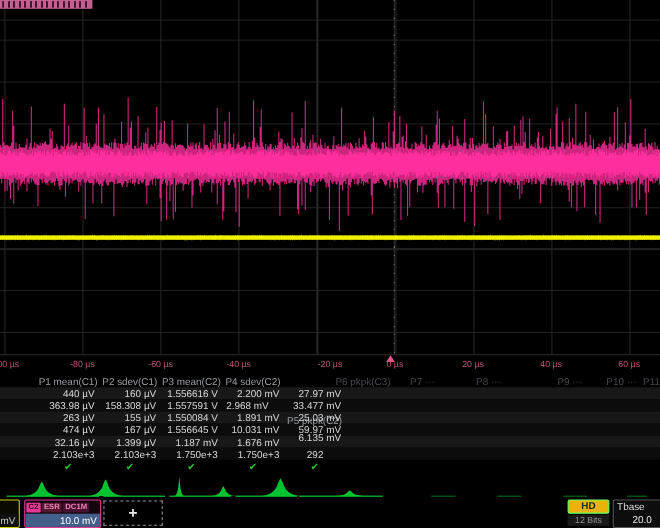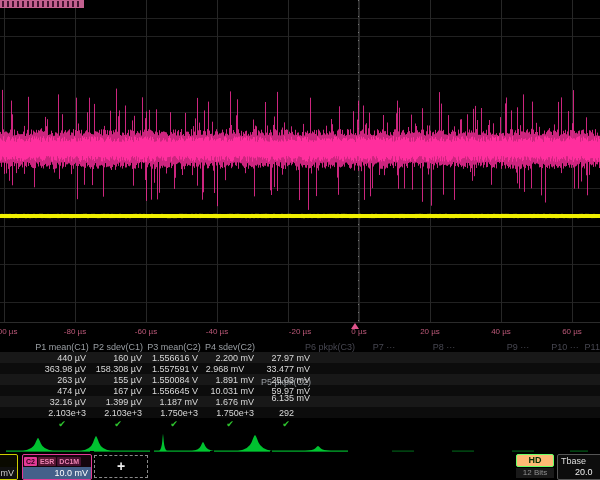--- a/index.html
+++ b/index.html
@@ -38,21 +38,21 @@
   .badge{display:inline-block;padding:0 2px;border-radius:1px;font-size:7px;line-height:9px;font-weight:bold;white-space:nowrap;}
   .b-c2{background:#e23a96;color:#30001a;}
   .b-esr{background:#571532;color:#ef86b4;}
   .b-coup{background:#471030;color:#ef86b4;}
   .row2{height:12px;line-height:12px;text-align:right;padding:0 3px;color:#fff;font-size:9px;}
   .c2 .row2{background:#44608a;}
   .c1 .row2{color:#cccccc;background:#101010;}
   .add-box{position:absolute;left:94px;top:2px;width:52px;height:21px;border:1px dashed #8a8a8a;
     color:#eeeeee;text-align:center;line-height:21px;font-size:14px;font-weight:bold;}
   .hd-wrap{position:absolute;left:516px;top:1px;width:38px;}
-  .hd-badge{height:11px;background:#fdba74;border:1px solid #66ff66;border-radius:2px;color:#033003;
+  .hd-badge{height:11px;background:#eab308;border:1px solid #66ff66;border-radius:2px;color:#033003;
     font-weight:bold;font-size:9px;text-align:center;line-height:11px;}
   .hd-bits{margin-top:1px;height:10px;background:#191919;color:#909090;font-size:8px;text-align:center;line-height:10px;}
   .tbase-box{position:absolute;left:557px;top:1px;width:90px;height:24px;border:1px solid #555;
     background:#0d0d0d;border-radius:2px;}
   .tb-label{font-size:9px;color:#dddddd;padding:1px 0 0 3px;}
   .tb-value{font-size:9px;color:#eeeeee;padding:1px 0 0 17px;}
 </style>
 </head>
 <body>
 

